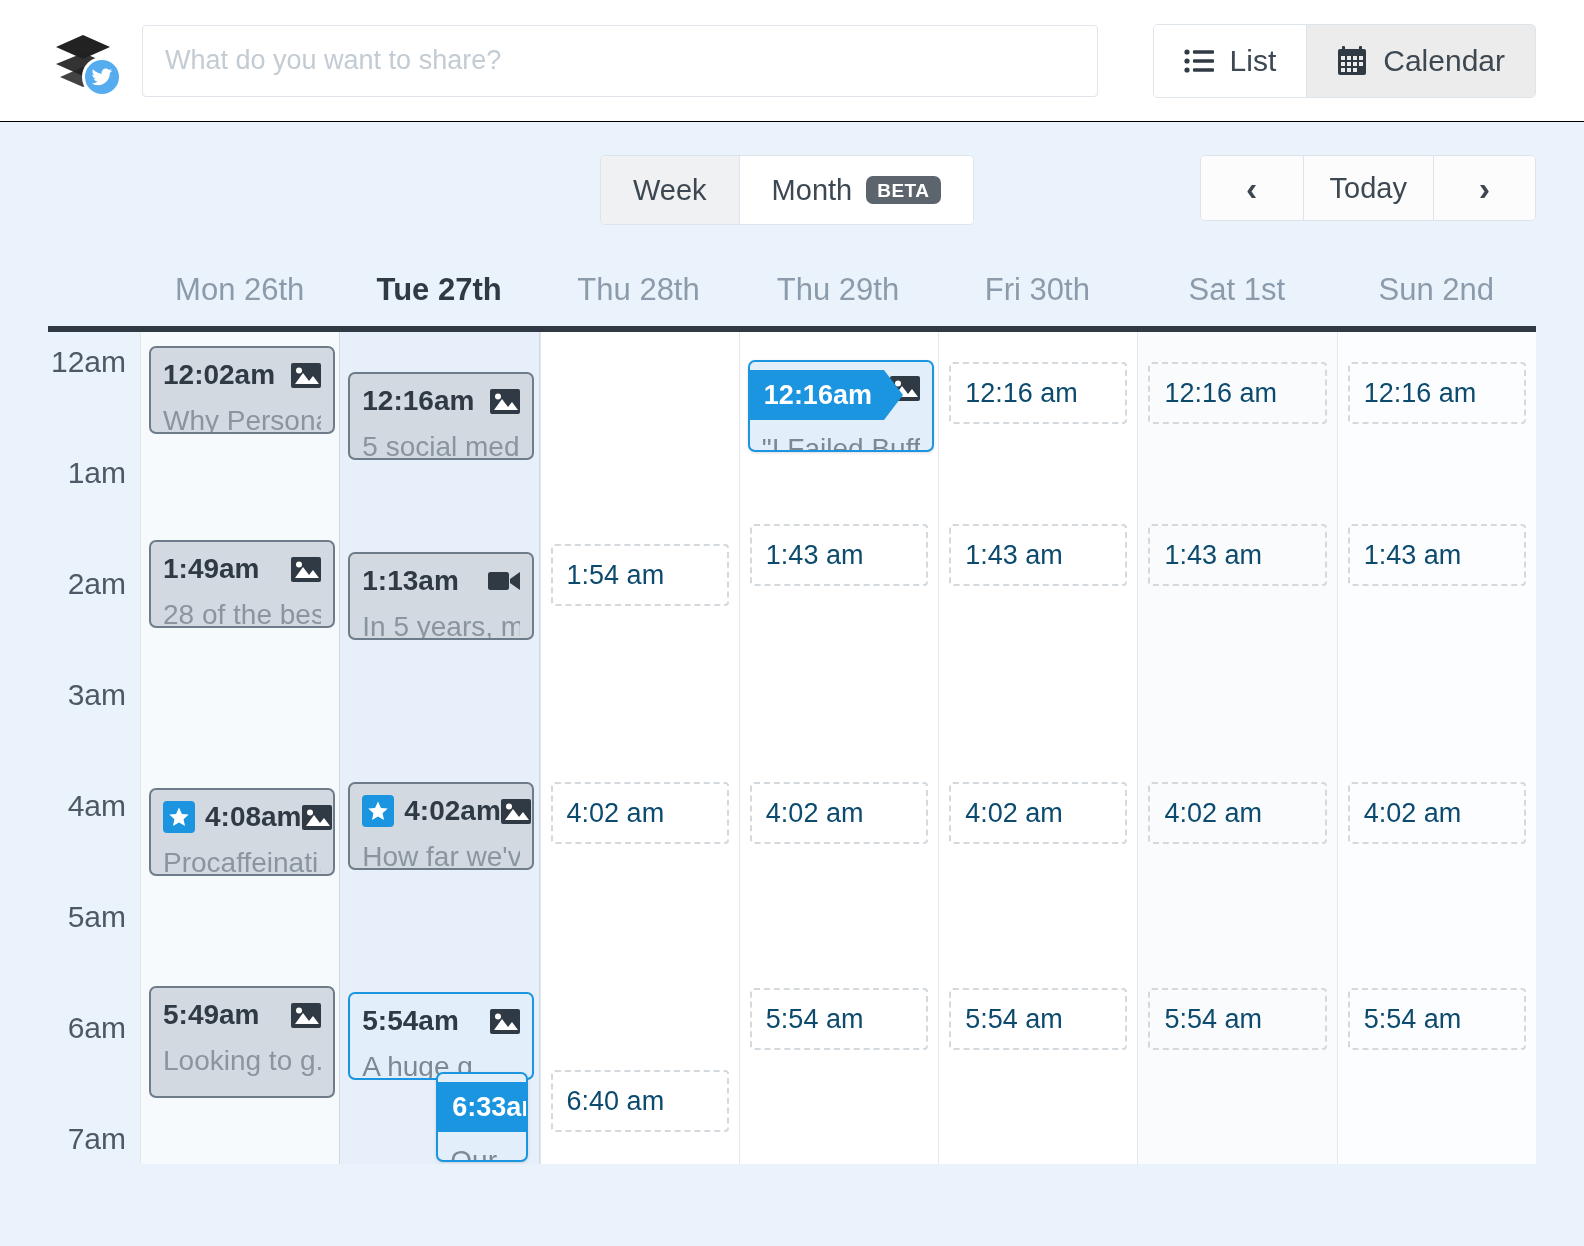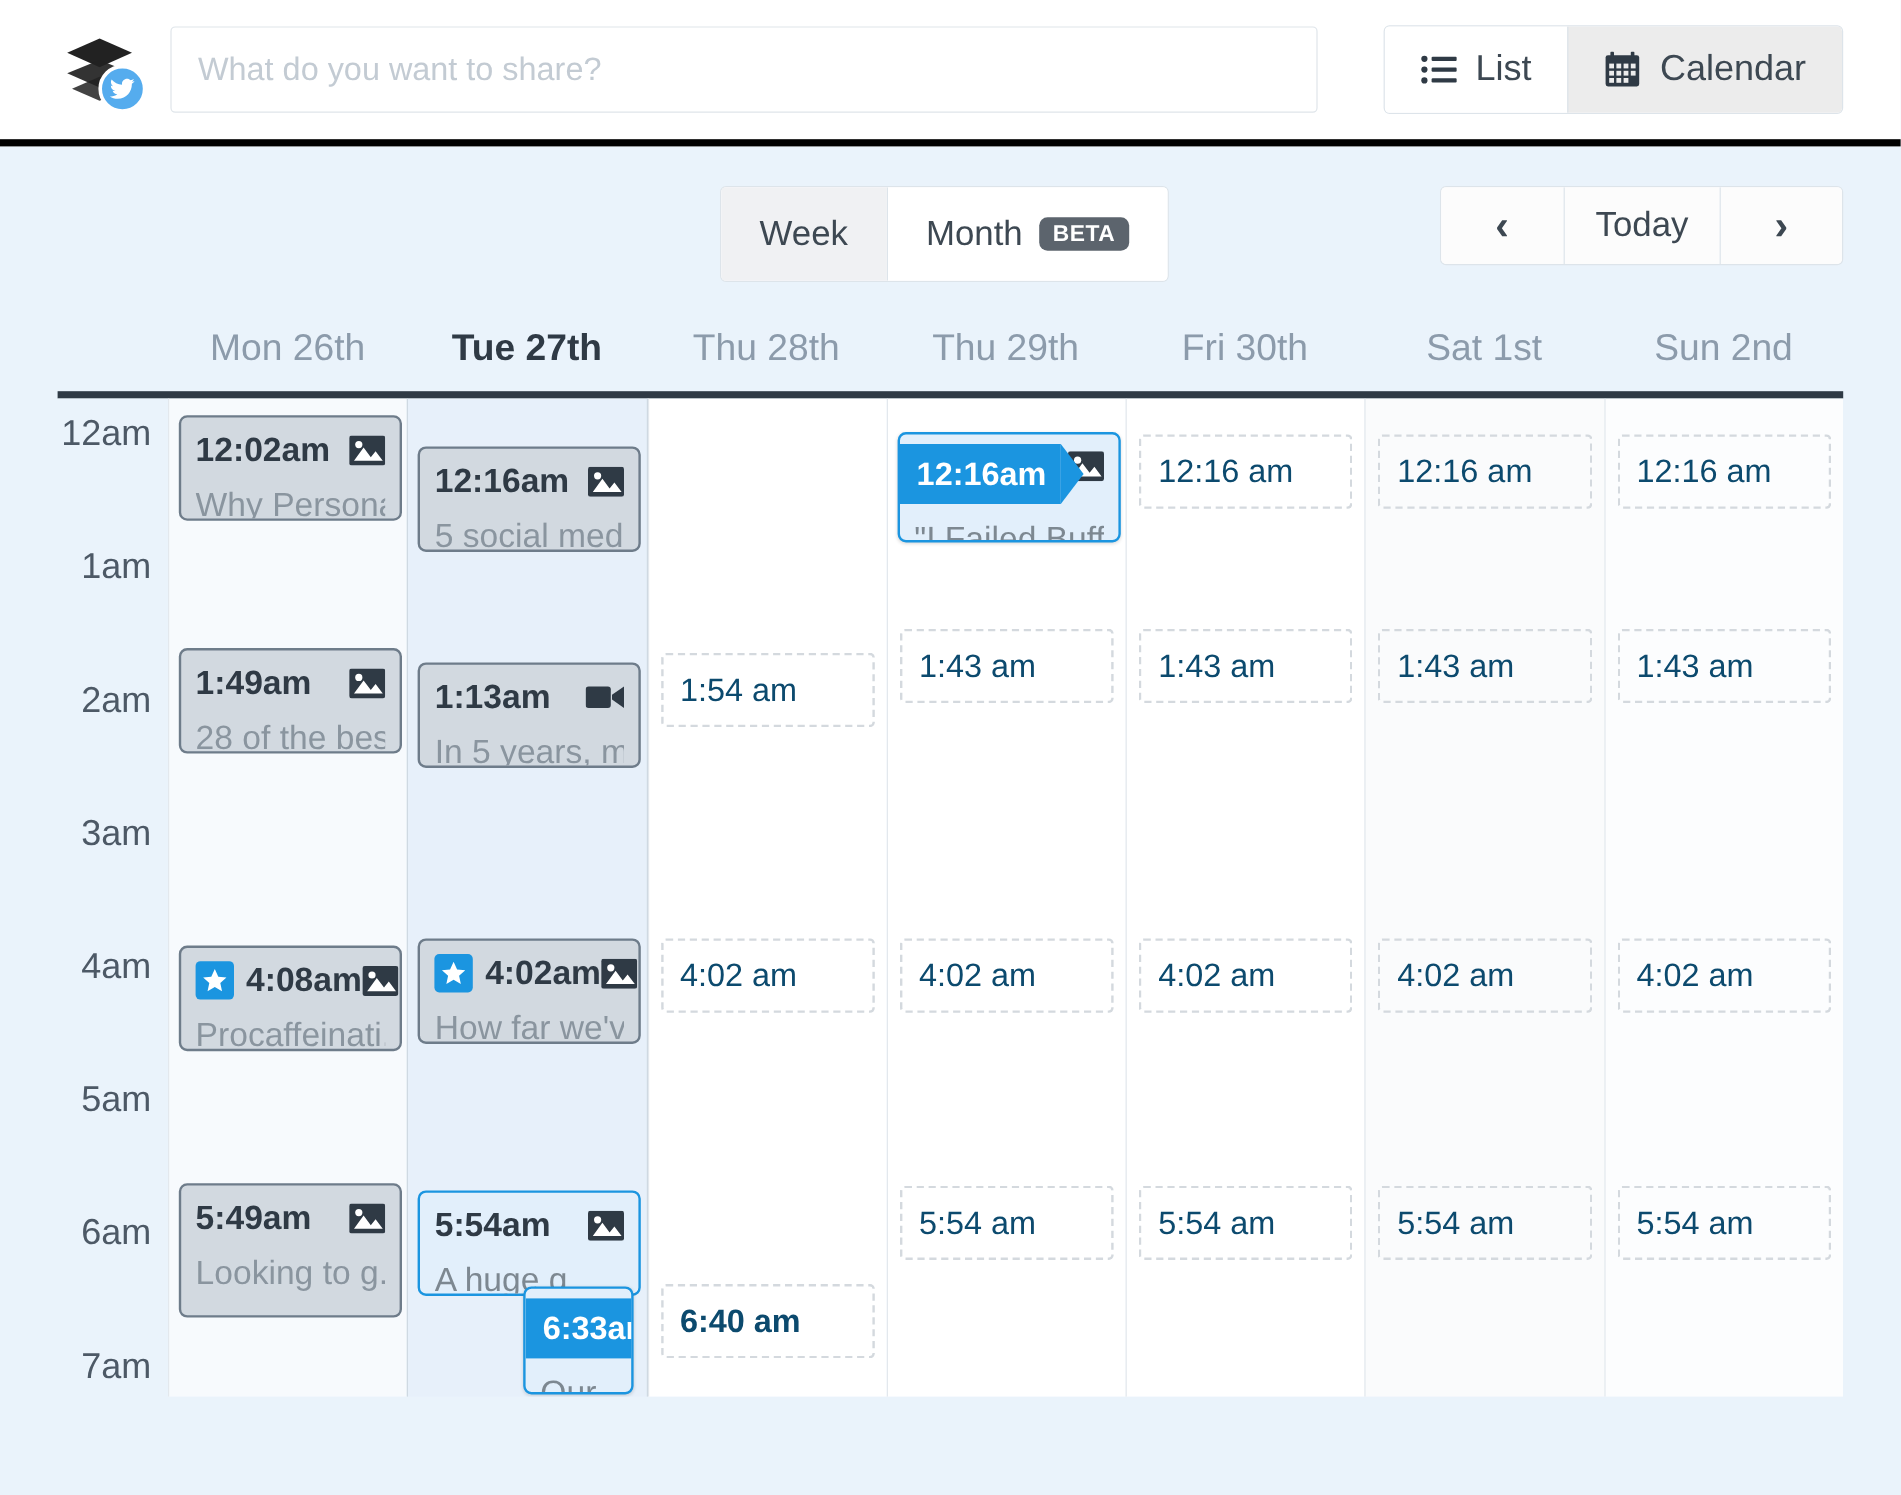--- a/index.html
+++ b/index.html
@@ -9,21 +9,21 @@
     width:1584px; height:1246px; overflow:hidden;
     font-family:"Liberation Sans", sans-serif;
     background:#eaf3fb; color:#3d4852;
     -webkit-font-smoothing:antialiased;
   }
 
   
   .topbar {
     height:122px; background:#ffffff; position:relative;
     display:flex; align-items:center; padding:0 48px;
-    border-bottom:6px solid #000000;
+    border-bottom:1px solid #000000;
   }
   .logo-wrap { position:relative; width:76px; height:64px; flex:0 0 auto; margin-right:18px; }
   .logo-stack { position:absolute; left:6px; top:4px; width:58px; height:56px; }
   .tw-badge {
     position:absolute; left:34px; top:28px; width:40px; height:40px;
     border-radius:50%; background:#55acee; border:3px solid #fff;
     display:flex; align-items:center; justify-content:center;
   }
   .tw-badge svg { width:22px; height:22px; fill:#fff; }
 
@@ -53,21 +53,21 @@
   .subhead {
     height:132px; display:flex; align-items:center; padding:0 48px; position:relative;
   }
   .range-title { font-size:44px; font-weight:400; letter-spacing:-0.5px; white-space:nowrap; }
   .range-title .mon { color:#2f3a45; font-weight:500; }
   .range-title .rest { color:#97a6b5; }
 
   .seg-group {
     position:absolute; left:600px; top:33px;
     display:flex; border:1px solid #dde4ea; border-radius:5px; overflow:hidden;
-    background:#fff; height:80px;
+    background:#fff; height:70px;
   }
   .seg-btn {
     display:flex; align-items:center; gap:14px; padding:0 32px; font-size:29px;
     background:#fff; border:0; color:#3d4852; cursor:pointer;
     font-family:"Liberation Sans", sans-serif; height:100%;
   }
   .seg-btn + .seg-btn { border-left:1px solid #dde4ea; }
   .seg-btn.active { background:#f0f1f3; }
   .beta-pill {
     background:#5c646d; color:#fff; font-size:19px; font-weight:bold;
@@ -386,21 +386,21 @@
             <div class="ev-top">
               <div class="tag">6:33am</div>
             </div>
             <div class="ev-text">Our ...</div>
           </div>
         </div>
         <div class="col wed">
           <div class="slot" style="top: 212px;">
             <span>1:54 am</span>
           </div>
-          <div class="slot" style="top: 738px; font-weight: bold;">
+          <div class="slot" style="top: 738px;">
             <span>6:40 am</span>
           </div>
           <div class="slot" style="top: 450px;">
             <span>4:02 am</span>
           </div>
         </div>
         <div class="col thu">
           <div class="slot" style="top: 192px;">
             <span>1:43 am</span>
           </div>

